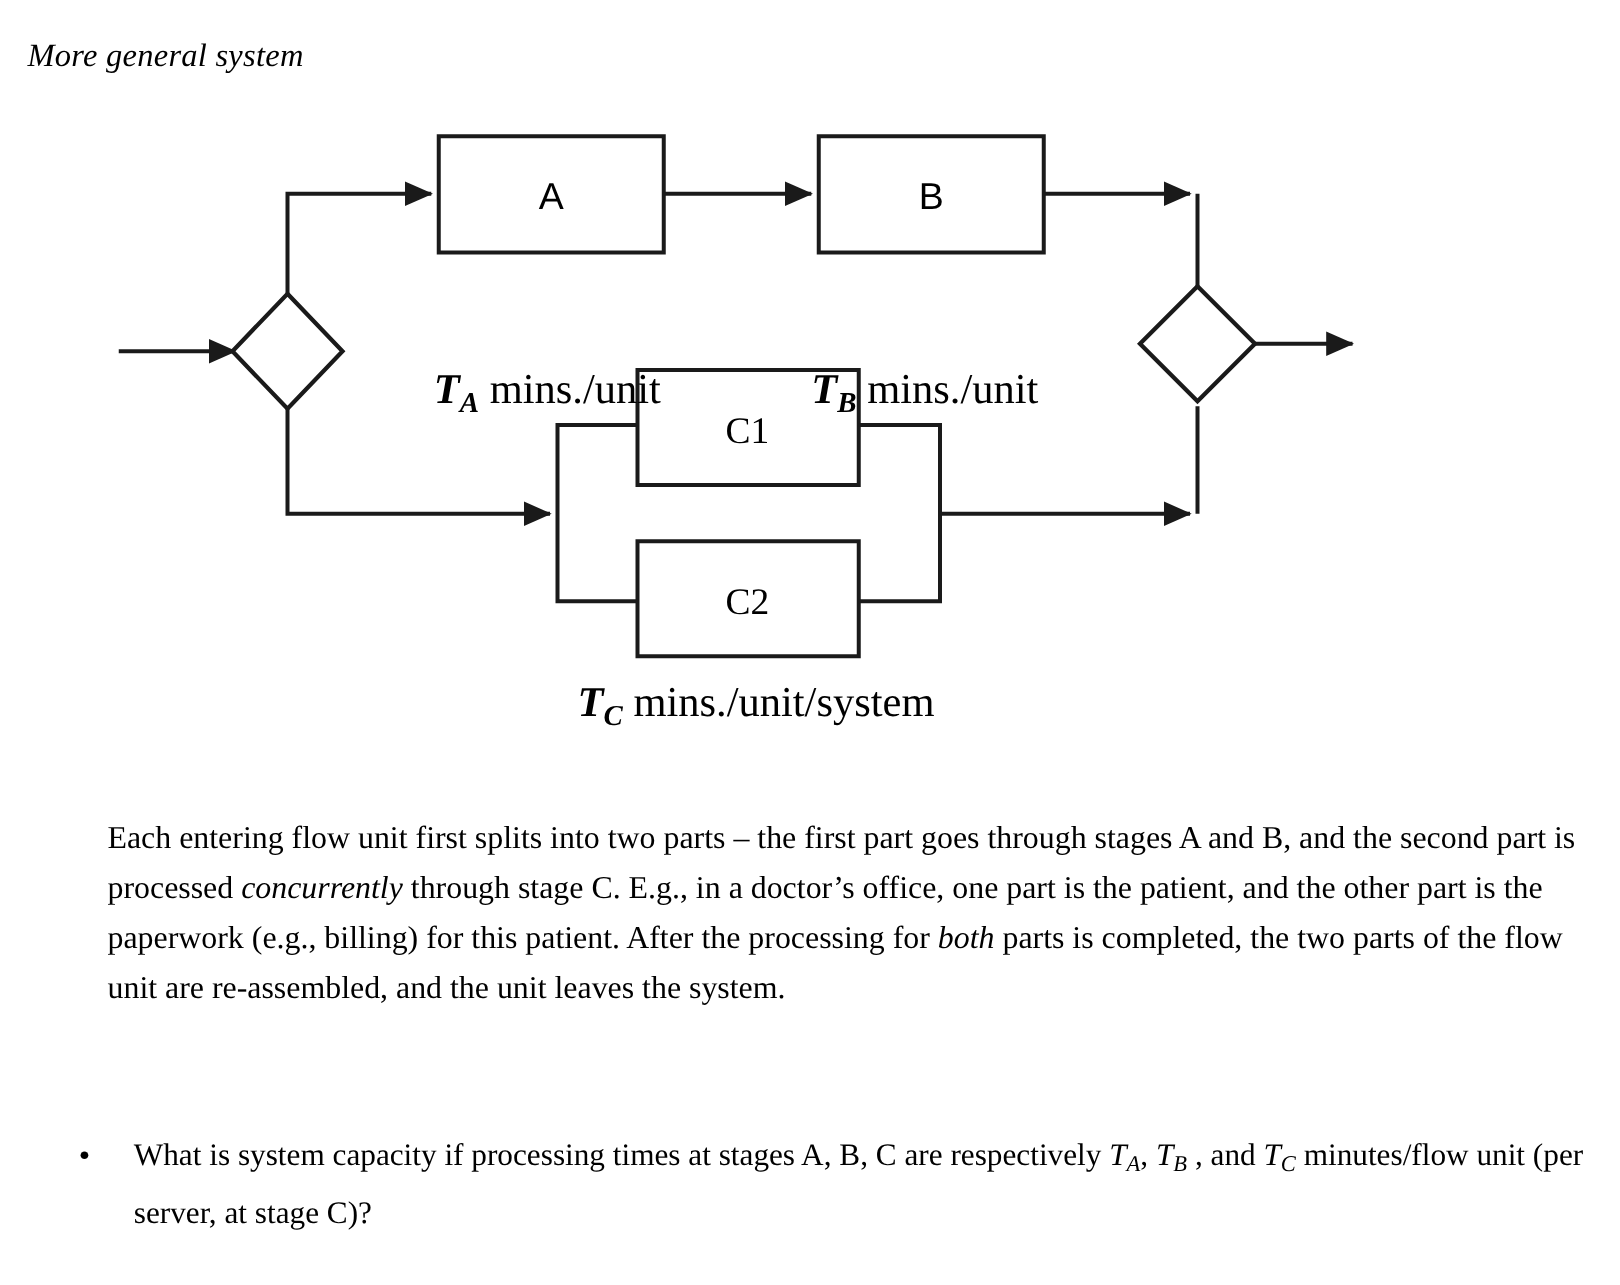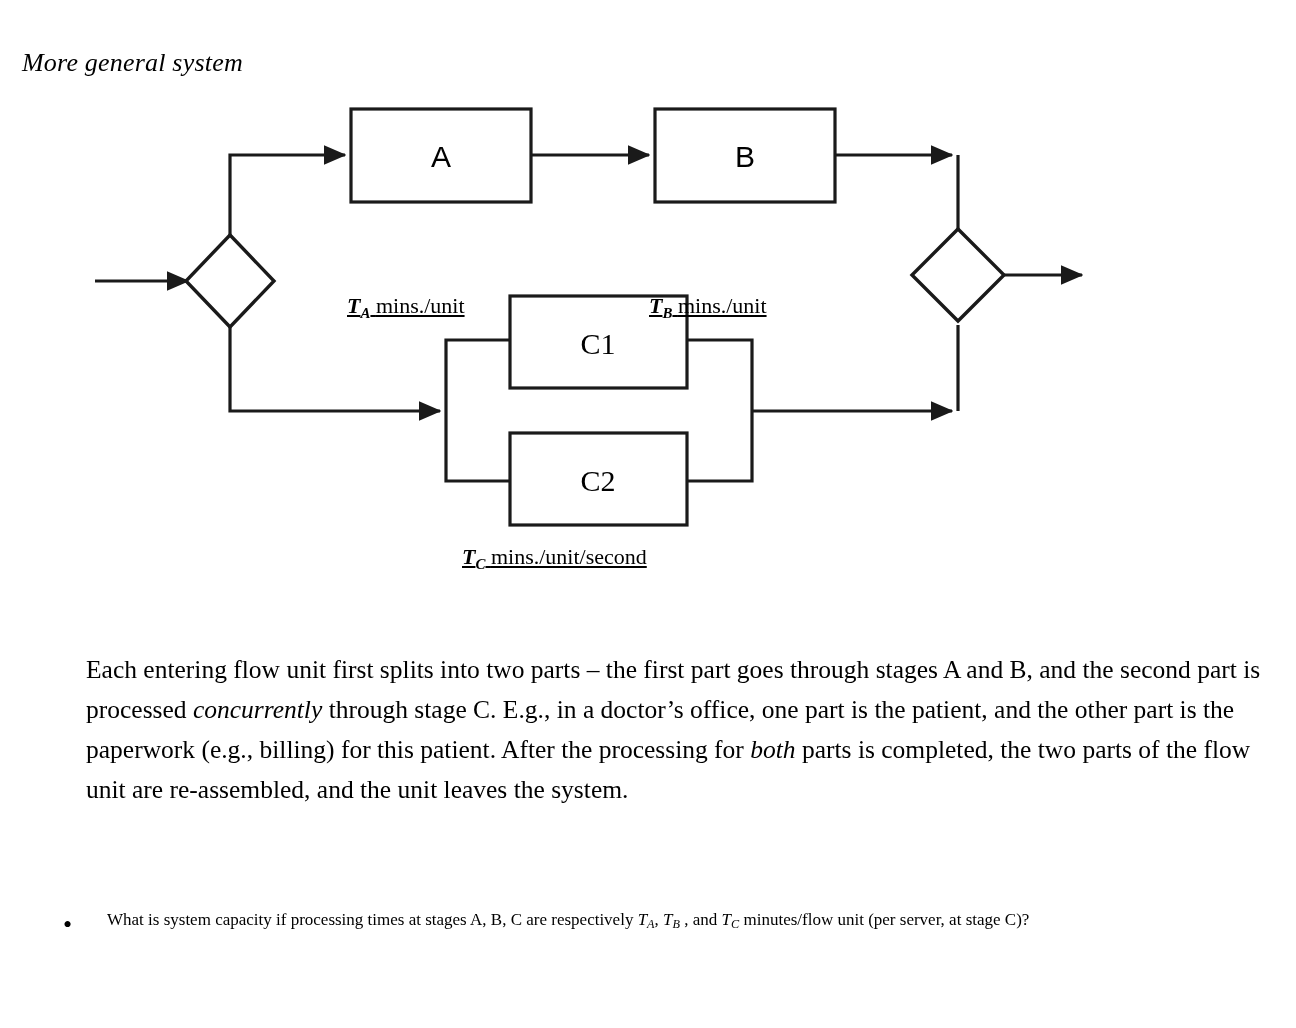--- a/index.html
+++ b/index.html
@@ -22,21 +22,20 @@
   }
   .slide-title {
     position: absolute;
     left: 22px;
     top: 30px;
     font-size: 26px;
     font-style: italic;
     font-family: "Liberation Serif", "DejaVu Serif", serif;
     letter-spacing: 0.2px;
     white-space: nowrap;
-    margin-top: 18px;
   }
   #diagram-area {
     position: absolute;
     left: 0;
     top: 80px;
     width: 1296px;
     height: 520px;
   }
   svg.flow {
     display: block;
@@ -78,40 +77,39 @@
     width: 52px;
     flex: 0 0 52px;
     font-size: 26px;
     line-height: 40px;
     text-align: left;
     padding-left: 8px;
     box-sizing: border-box;
   }
   .bullet-text {
     flex: 1 1 auto;
-    font-size: 17px;
-    line-height: 30px;
+    font-size: 25px;
+    line-height: 40px;
     font-family: "Liberation Serif", "DejaVu Serif", serif;
   }
   .mvar {
     font-style: italic;
     font-family: "Liberation Serif", "DejaVu Serif", serif;
   }
   .msub {
     font-style: italic;
     font-size: 0.72em;
     vertical-align: -0.28em;
     font-family: "Liberation Serif", "DejaVu Serif", serif;
   }
   .cap-label {
     position: absolute;
     font-family: "Liberation Serif", "DejaVu Serif", serif;
-    font-size: 22px;
+    font-size: 34px;
     white-space: nowrap;
-    text-decoration: underline;
   }
   .cap-label .tbold {
     font-weight: bold;
     font-style: italic;
   }
   .cap-label .tsub {
     font-weight: bold;
     font-style: italic;
     font-size: 0.68em;
     vertical-align: -0.32em;
@@ -171,21 +169,21 @@
 
     <div class="cap-label" style="left:347px; top:213px;">
       <span class="tbold">T</span><span class="tsub">A</span>&nbsp;<span>mins./unit</span>
     </div>
 
     <div class="cap-label" style="left:649px; top:213px;">
       <span class="tbold">T</span><span class="tsub">B</span>&nbsp;<span>mins./unit</span>
     </div>
 
     <div class="cap-label" style="left:462px; top:464px;">
-      <span class="tbold">T</span><span class="tsub">C</span>&nbsp;<span>mins./unit/second</span>
+      <span class="tbold">T</span><span class="tsub">C</span>&nbsp;<span>mins./unit/system</span>
     </div>
   </div>
 
   <div class="body-text" id="paragraph"><span>Each entering flow unit first splits into two parts – the first part goes through stages A and B, and the second part is processed </span><span class="it">concurrently</span><span> through stage C. E.g., in a doctor’s office, one part is the patient, and the other part is the paperwork (e.g., billing) for this patient. After the processing for </span><span class="it">both</span><span> parts is completed, the two parts of the flow unit are re-assembled, and the unit leaves the system.</span></div>
 
   <div id="bullet-block">
     <div class="bullet-row">
       <div class="bullet-dot">•</div>
       <div class="bullet-text"><span>What is system capacity if processing times at stages A, B, C are respectively </span><span class="mvar">T</span><span class="msub">A</span><span>, </span><span class="mvar">T</span><span class="msub">B</span><span> , and </span><span class="mvar">T</span><span class="msub">C</span><span> minutes/flow unit (per server, at stage C)?</span></div>
     </div>

